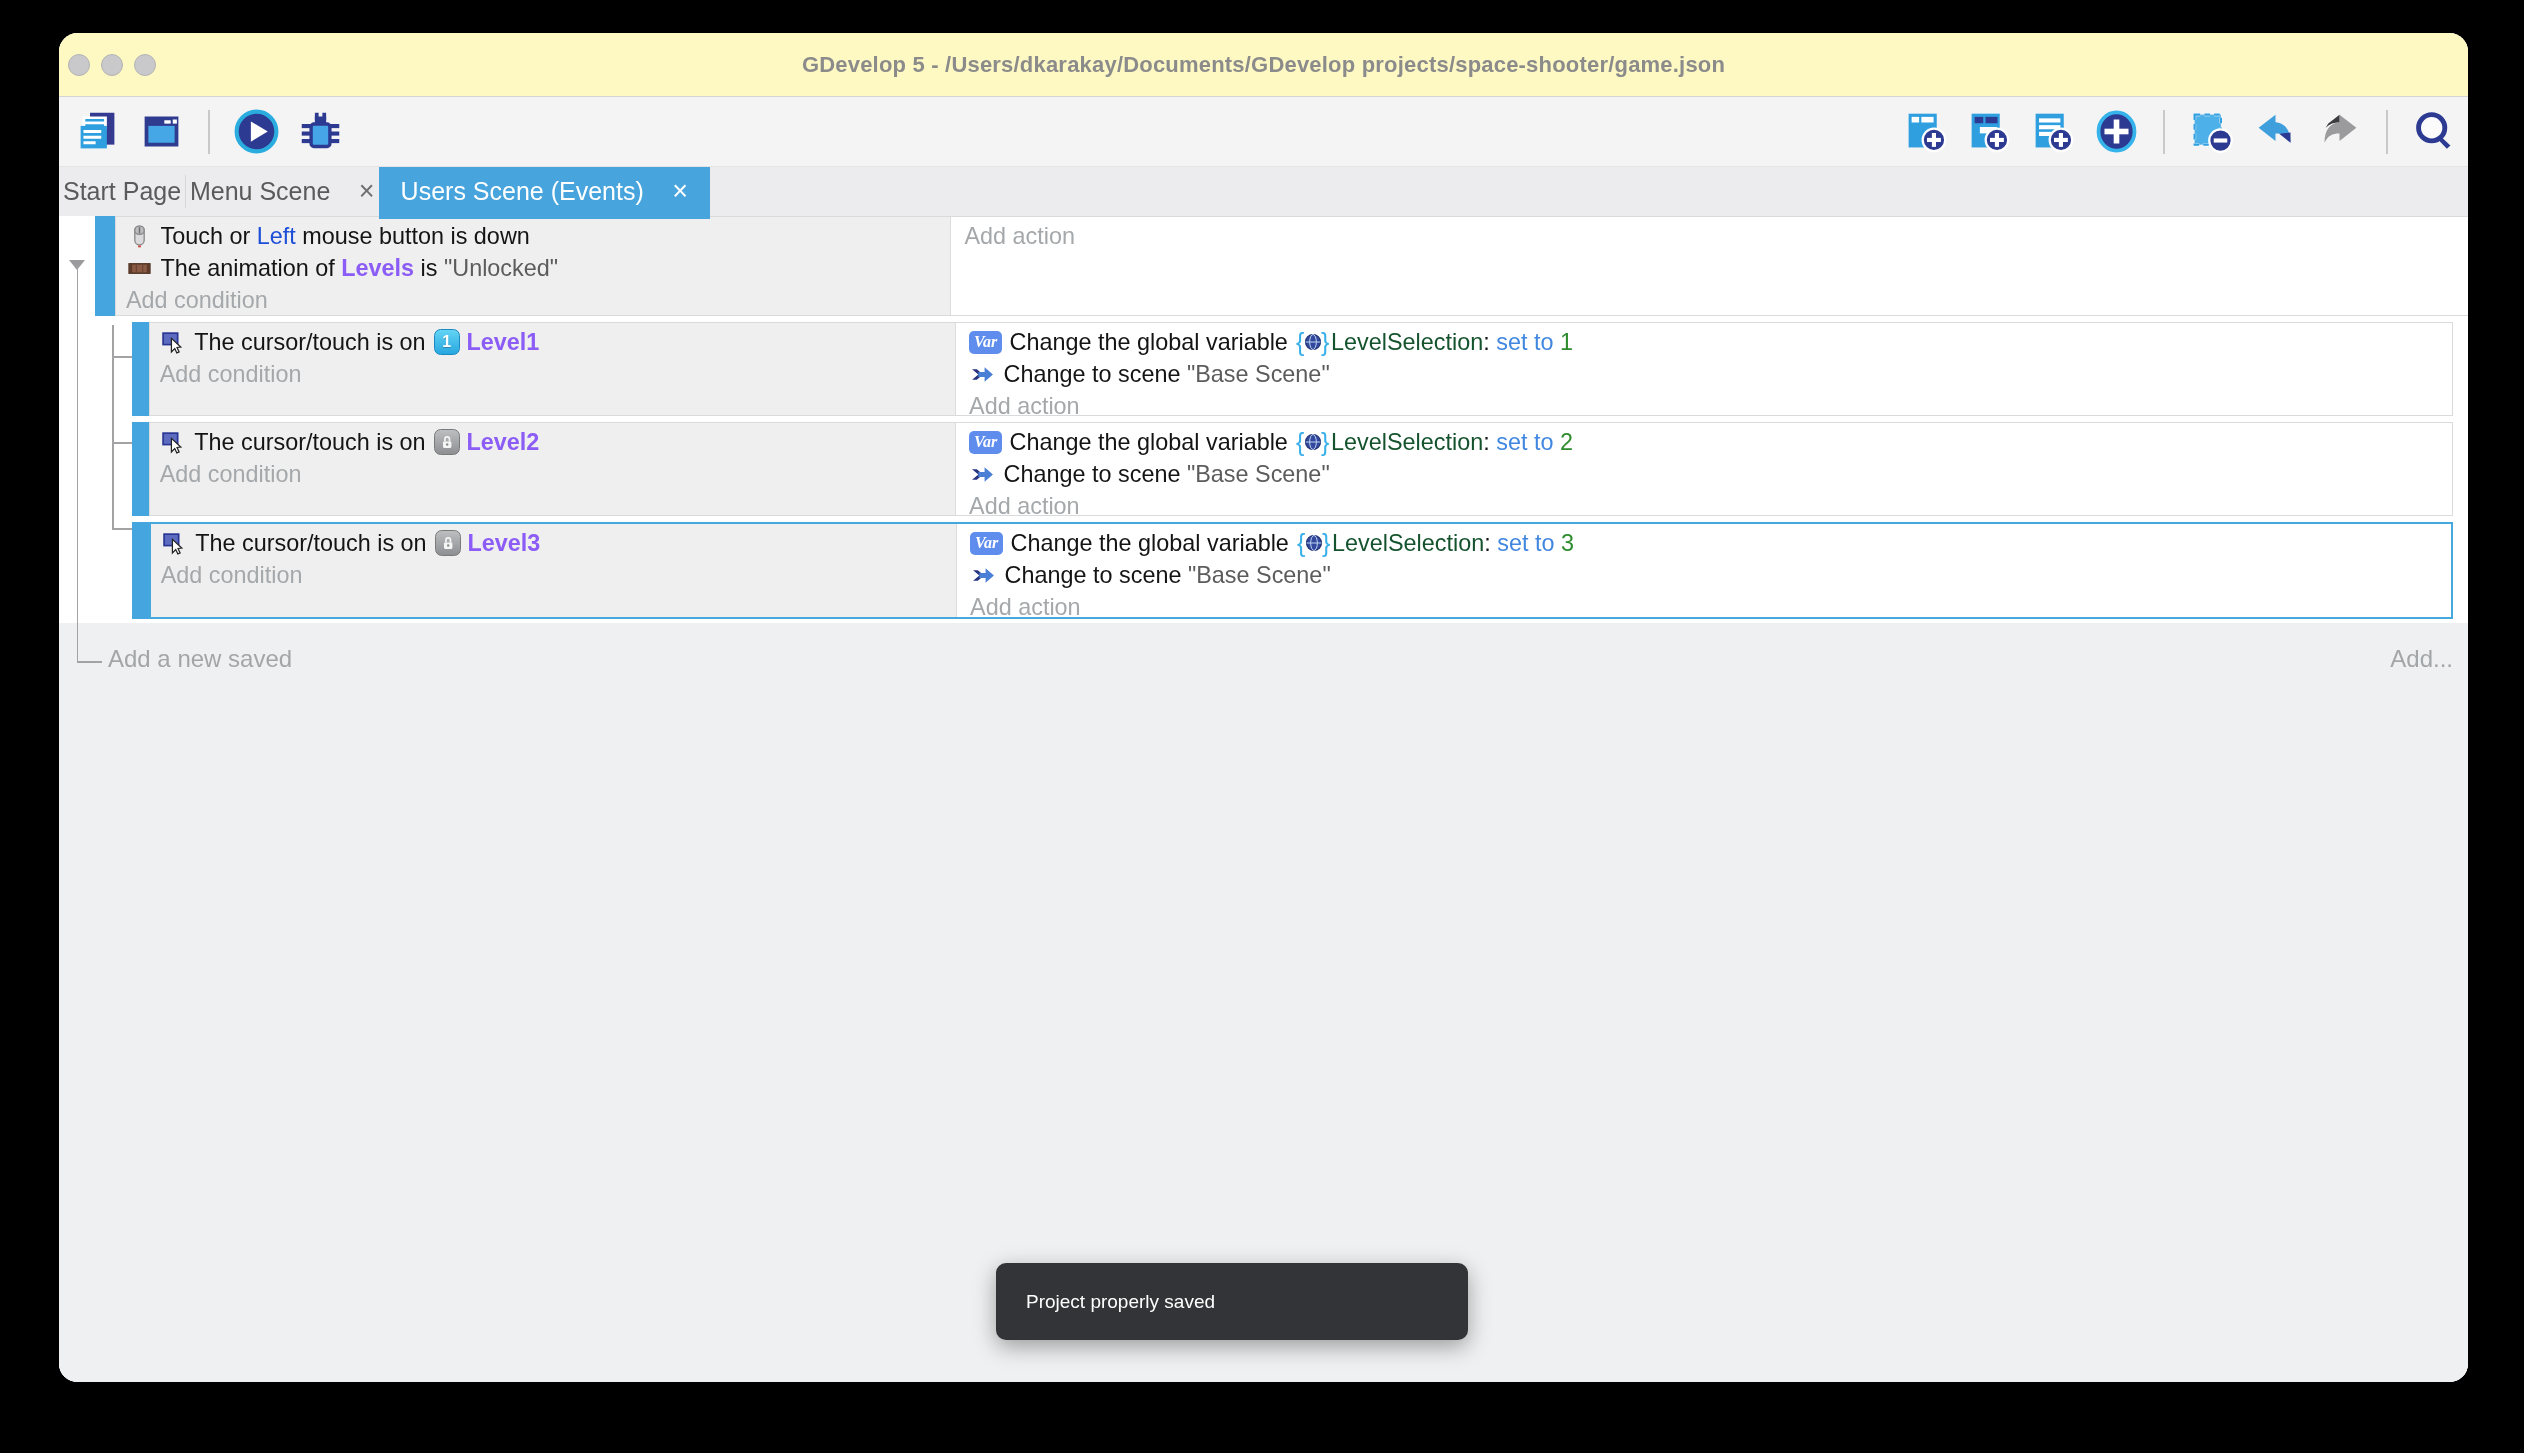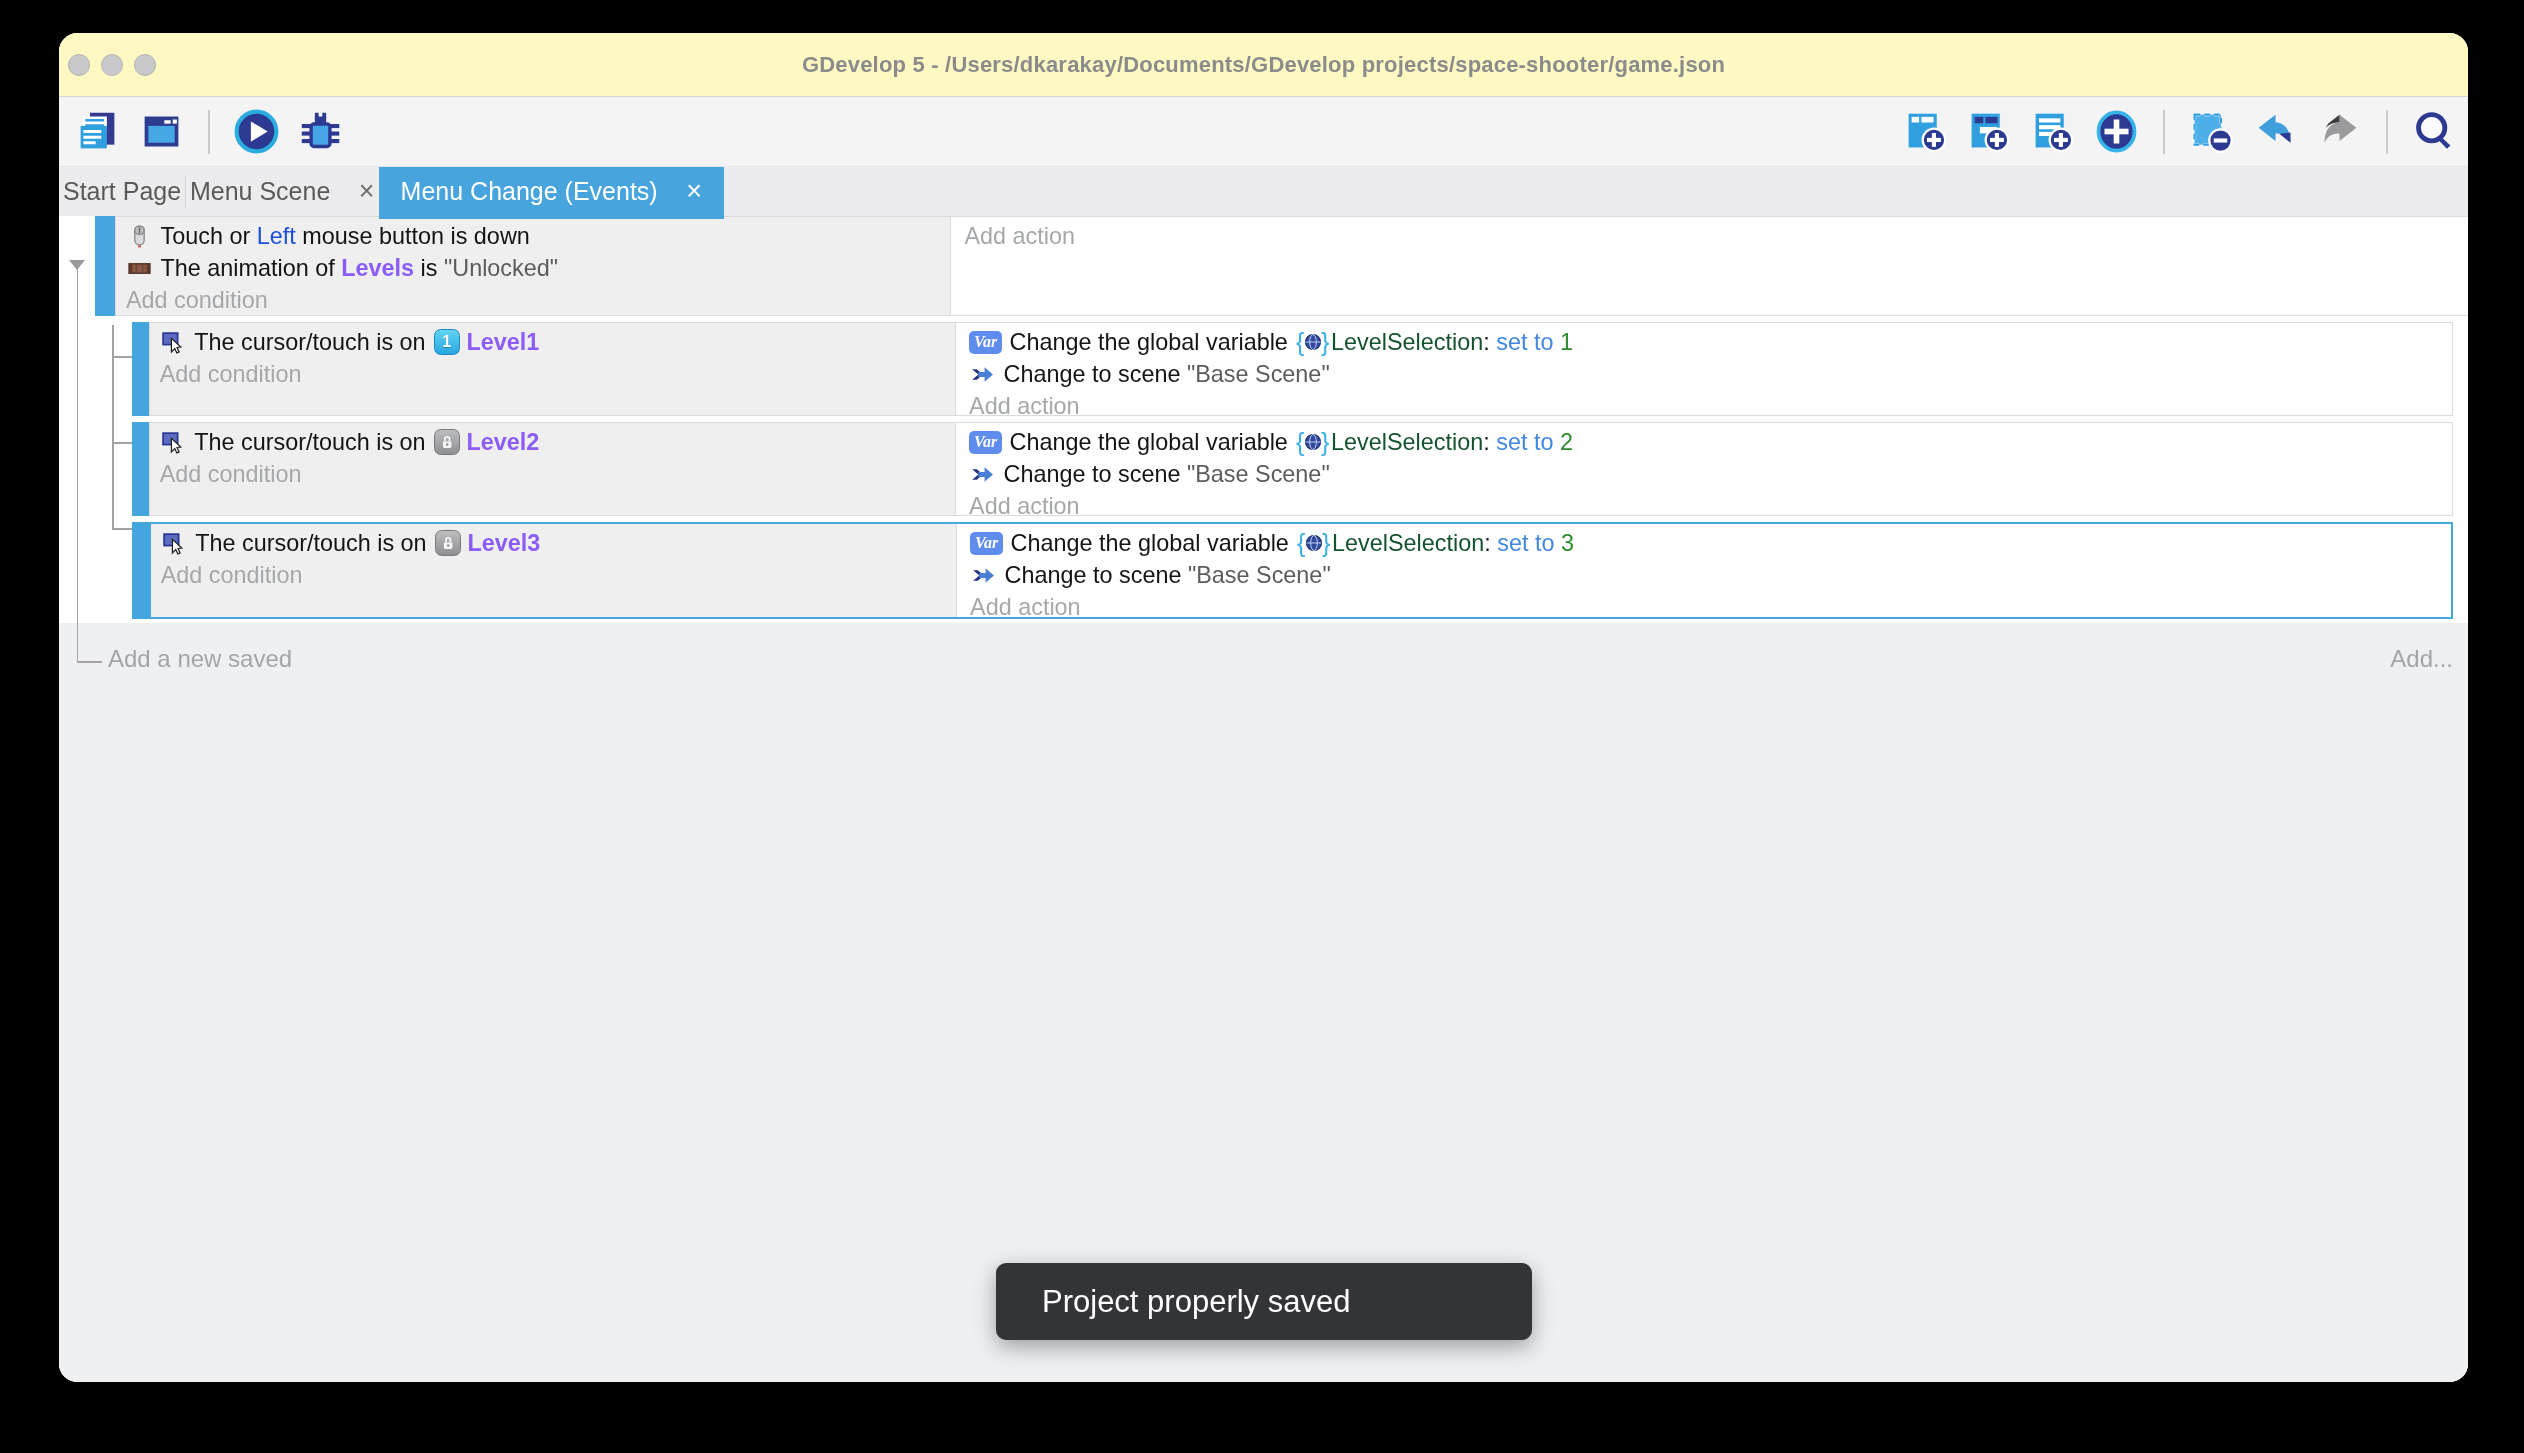--- a/index.html
+++ b/index.html
@@ -70,23 +70,23 @@
   .varchip { display:inline-flex; align-items:center; justify-content:center; width:33px; height:23.4px;
              background:#5f8ded; border-radius:5px; color:#fff; font-family:"Liberation Serif",serif;
              font-style:italic; font-weight:700; font-size:16px; margin-right:7.5px; flex:0 0 auto; }
   .gvar { display:inline-flex; align-items:center; flex:0 0 auto; margin:0 1.7px 0 1.7px; }
   .gvar .brace { color:#3ab0ea; font-size:25px; font-weight:400; line-height:1; }
   .gvar svg { width:20px; height:20px; margin:0 -1.7px; }
 
   .addnew { position:absolute; left:49px; top:429px; font-size:24px; color:#a3a6a8; }
   .addmore { position:absolute; right:15px; top:429px; font-size:24px; color:#a3a6a8; }
 
-  .toast { position:absolute; left:937px; top:1047px; width:536px; height:77px;
+  .toast { position:absolute; left:937px; top:1047px; width:472px; height:77px;
            background:#333437; border-radius:10px; display:flex; align-items:center;
-           padding-left:46px; color:#fff; font-size:31px; box-shadow:0 6.7px 22px rgba(0,0,0,.35); }
+           padding-left:30px; color:#fff; font-size:19px; box-shadow:0 6.7px 22px rgba(0,0,0,.35); }
 </style>
 </head>
 <body>
 
 <div class="window">
 
   <div class="titlebar">
     <div class="traffic">
       <div class="light"></div>
       <div class="light"></div>
@@ -215,21 +215,21 @@
   <div class="tabbar">
     <div class="tab">
       <span>Start Page</span>
     </div>
     <div class="tabsep"></div>
     <div class="tab">
       <span>Menu Scene</span>
       <span class="x">×</span>
     </div>
     <div class="tab active">
-      <span>Menu Change (Events)</span>
+      <span>Users Scene (Events)</span>
       <span class="x">×</span>
     </div>
   </div>
 
   <div class="events">
     <div class="events-lower"></div>
 
     <div class="tri" style="left:10px; top:44px;"></div>
     <div class="treeline" style="left:17.6px; top:50px; width:1.7px; height:397px;"></div>
     <div class="treeline" style="left:17.6px; top:445px; width:25px; height:1.7px;"></div>

